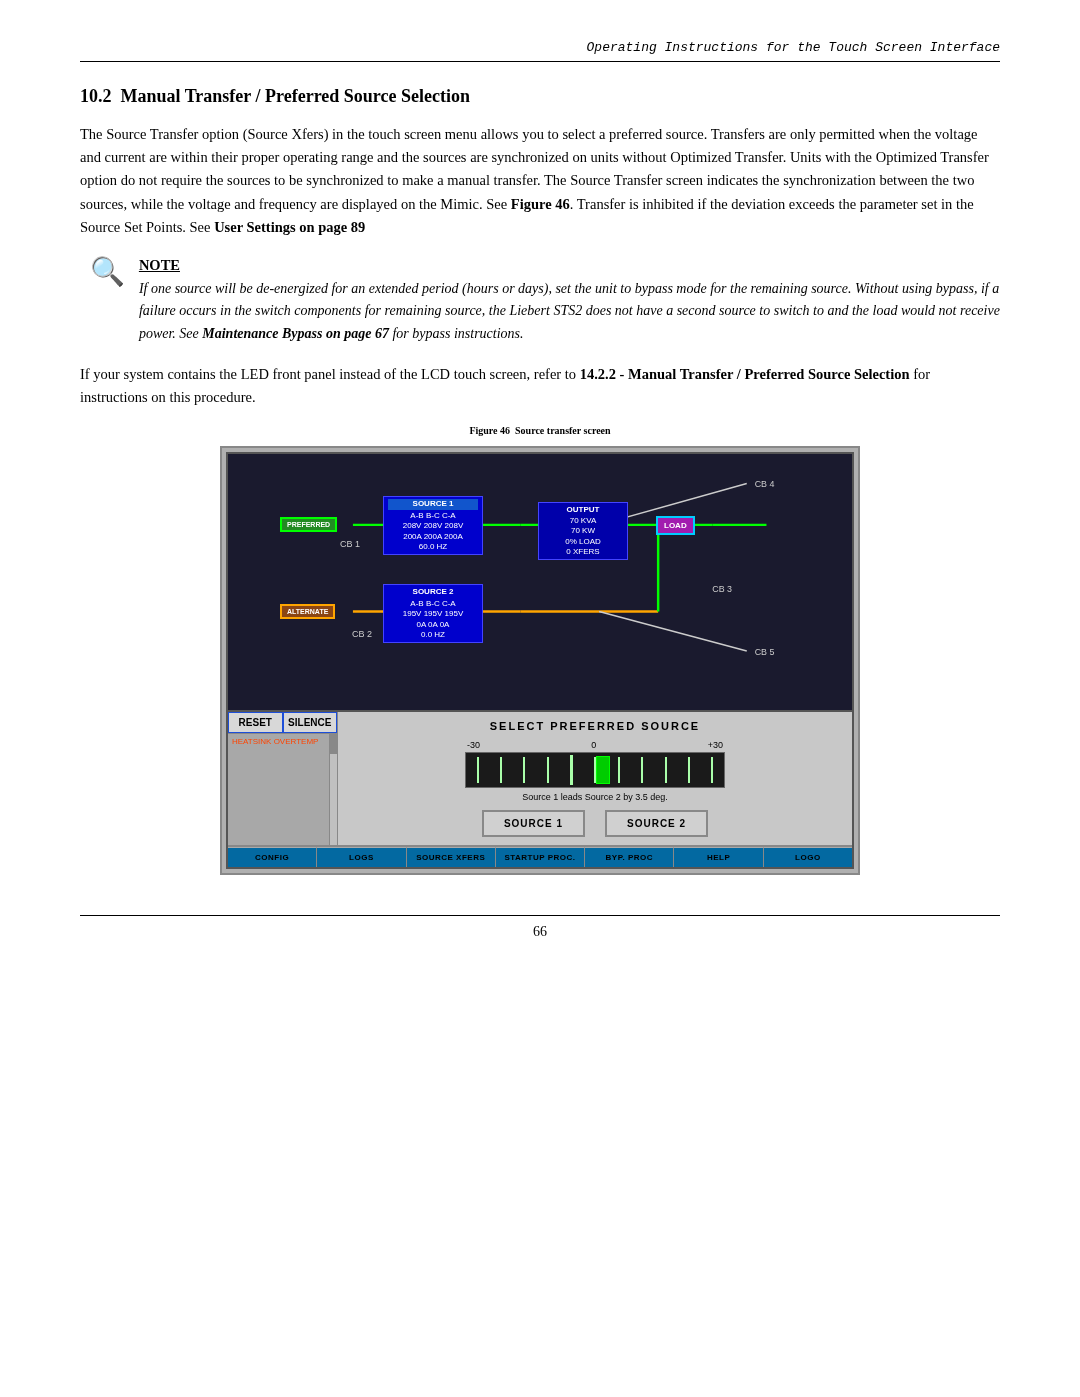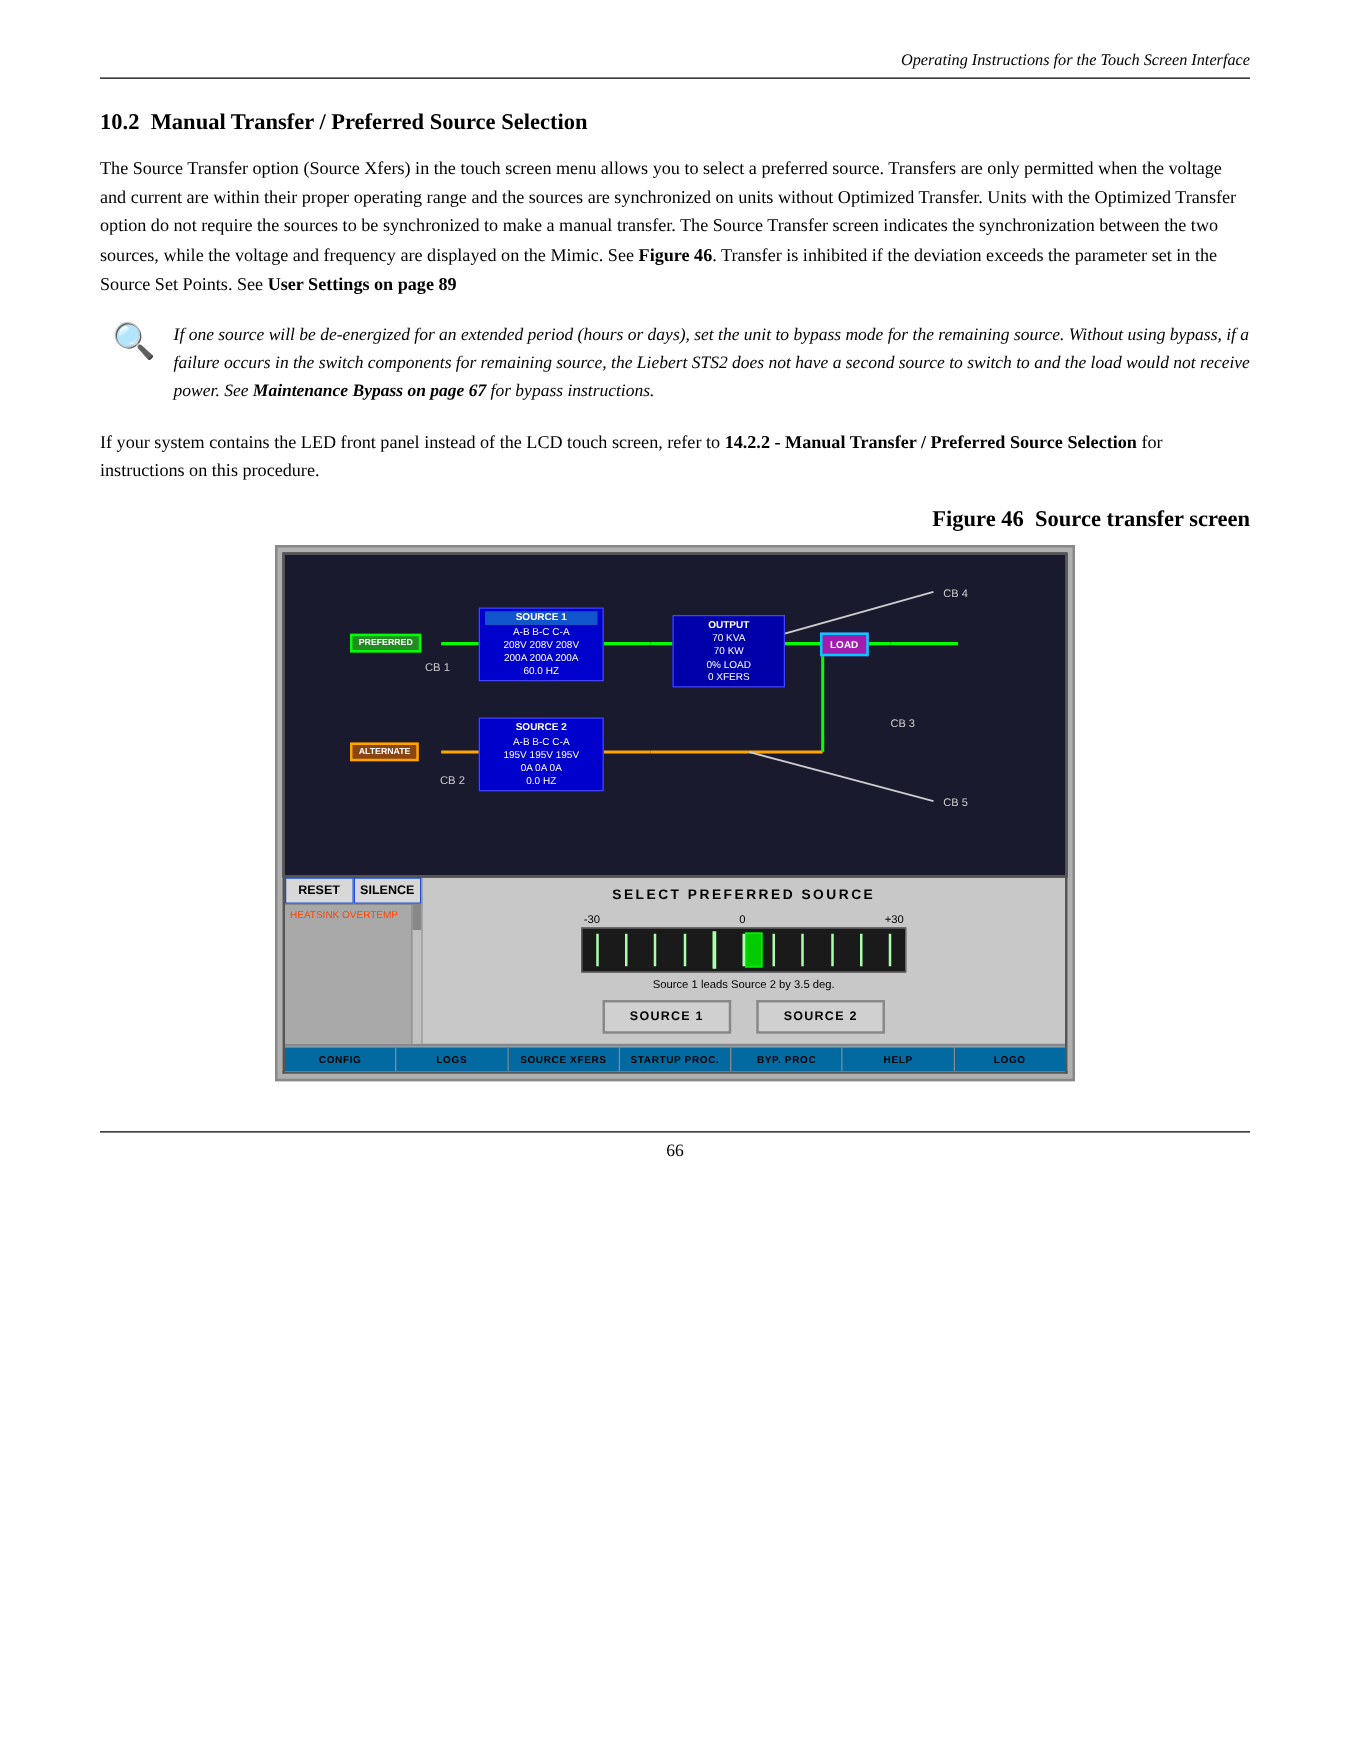--- a/index.html
+++ b/index.html
@@ -20,20 +20,21 @@
       position: relative;
     }
 
     .top-header {
       text-align: right;
       font-style: italic;
       font-size: 13px;
       border-bottom: 1px solid #000;
       padding-bottom: 6px;
       margin-bottom: 24px;
+      font-family: Liberation Mono, monospace;
     }
 
     .section-heading {
       font-size: 18px;
       font-weight: bold;
       margin-bottom: 16px;
     }
 
     .body-text {
       font-size: 14.5px;
@@ -75,24 +76,24 @@
       font-style: italic;
       line-height: 1.6;
     }
 
     .note-text b {
       font-weight: bold;
       font-style: italic;
     }
 
     .figure-caption {
-      font-size: 18px;
+      font-size: 10px;
       font-weight: bold;
       margin: 16px 0 8px 0;
-      text-align: right;
+      text-align: center;
     }
 
     
     .screen-wrapper {
       display: flex;
       justify-content: center;
       margin: 10px 0 20px 0;
     }
 
     .screen-outer {
@@ -408,20 +409,21 @@
     <span>10.2</span>&nbsp;&nbsp;<span>Manual Transfer / Preferred Source Selection</span>
   </div>
 
   <p class="body-text">
     The Source Transfer option (Source Xfers) in the touch screen menu allows you to select a preferred source. Transfers are only permitted when the voltage and current are within their proper operating range and the sources are synchronized on units without Optimized Transfer. Units with the Optimized Transfer option do not require the sources to be synchronized to make a manual transfer. The Source Transfer screen indicates the synchronization between the two sources, while the voltage and frequency are displayed on the Mimic. See <b>Figure 46</b>. Transfer is inhibited if the deviation exceeds the parameter set in the Source Set Points. See <b>User Settings on page 89</b>
   </p>
 
   <div class="note-box">
     <div class="note-icon">🔍</div>
     <div class="note-content">
+      <div class="note-title">NOTE</div>
       <p class="note-text">
         <em>If one source will be de-energized for an extended period (hours or days), set the unit to bypass mode for the remaining source. Without using bypass, if a failure occurs in the switch components for remaining source, the Liebert STS2 does not have a second source to switch to and the load would not receive power. See <b>Maintenance Bypass on page 67</b> for bypass instructions.</em>
       </p>
     </div>
   </div>
 
   <p class="body-text">
     If your system contains the LED front panel instead of the LCD touch screen, refer to <b>14.2.2 - Manual Transfer / Preferred Source Selection</b> for instructions on this procedure.
   </p>
 

